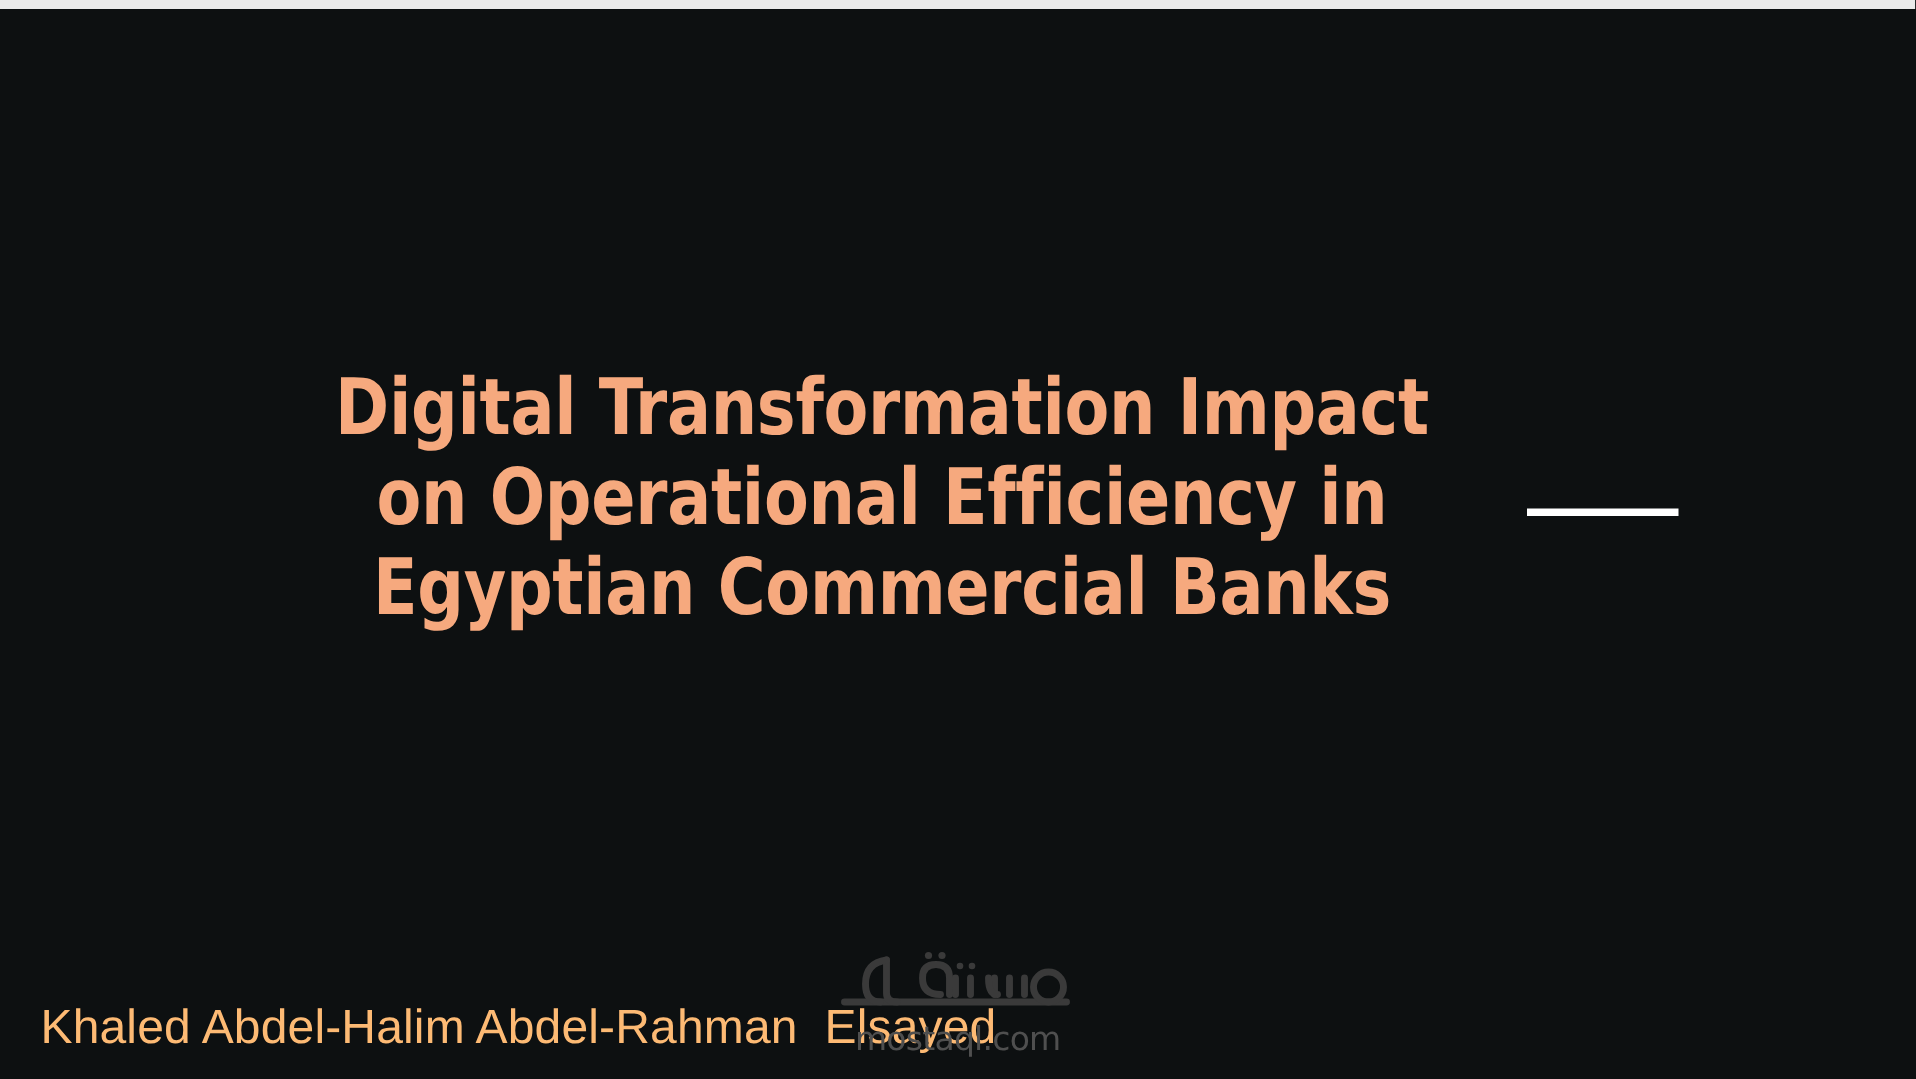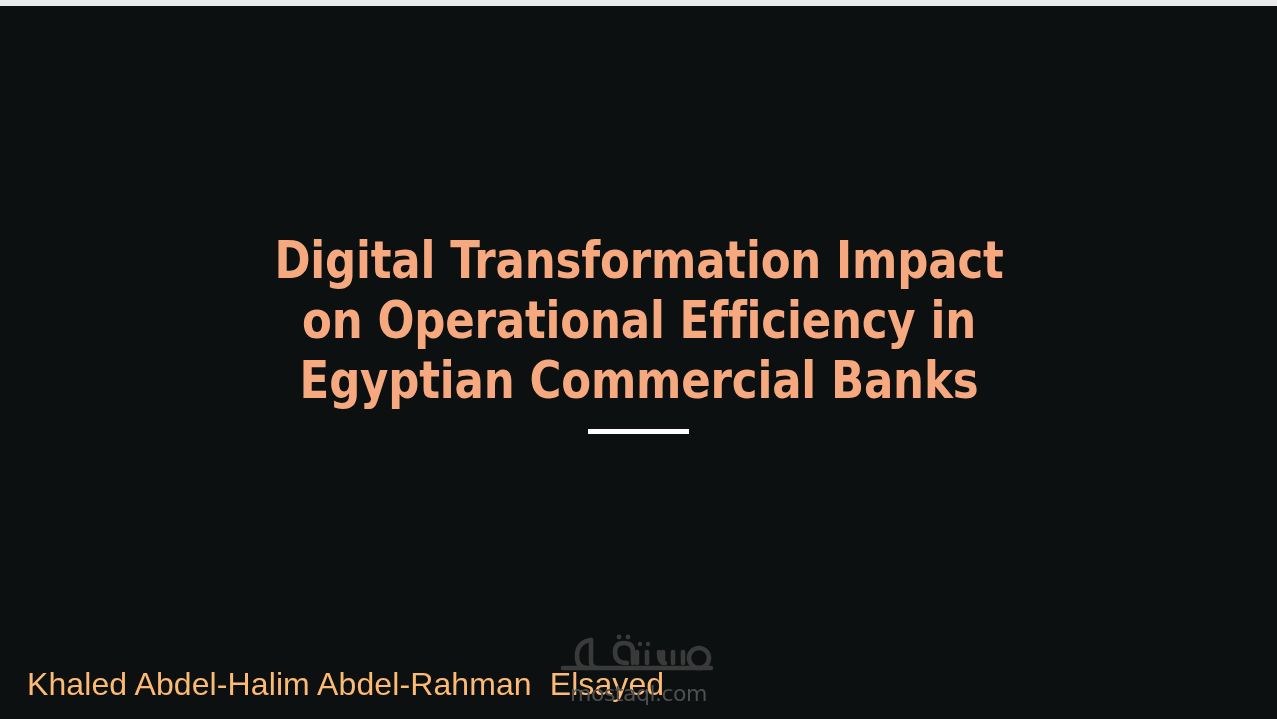--- a/index.html
+++ b/index.html
@@ -36,21 +36,21 @@
   }
 
   
   #title-block {
     position: absolute;
     top: 0;
     left: 0;
     width: 1277px;
     height: 719px;
     display: flex;
-    flex-direction: column;
+    flex-direction: row;
     align-items: center;
     justify-content: center;
     padding-bottom: 56px;
   }
 
   #slide-title {
     width: 860px;
     text-align: center;
     font-family: "Liberation Sans Narrow", "DejaVu Sans Condensed", "Liberation Sans", sans-serif;
     font-weight: 700;

